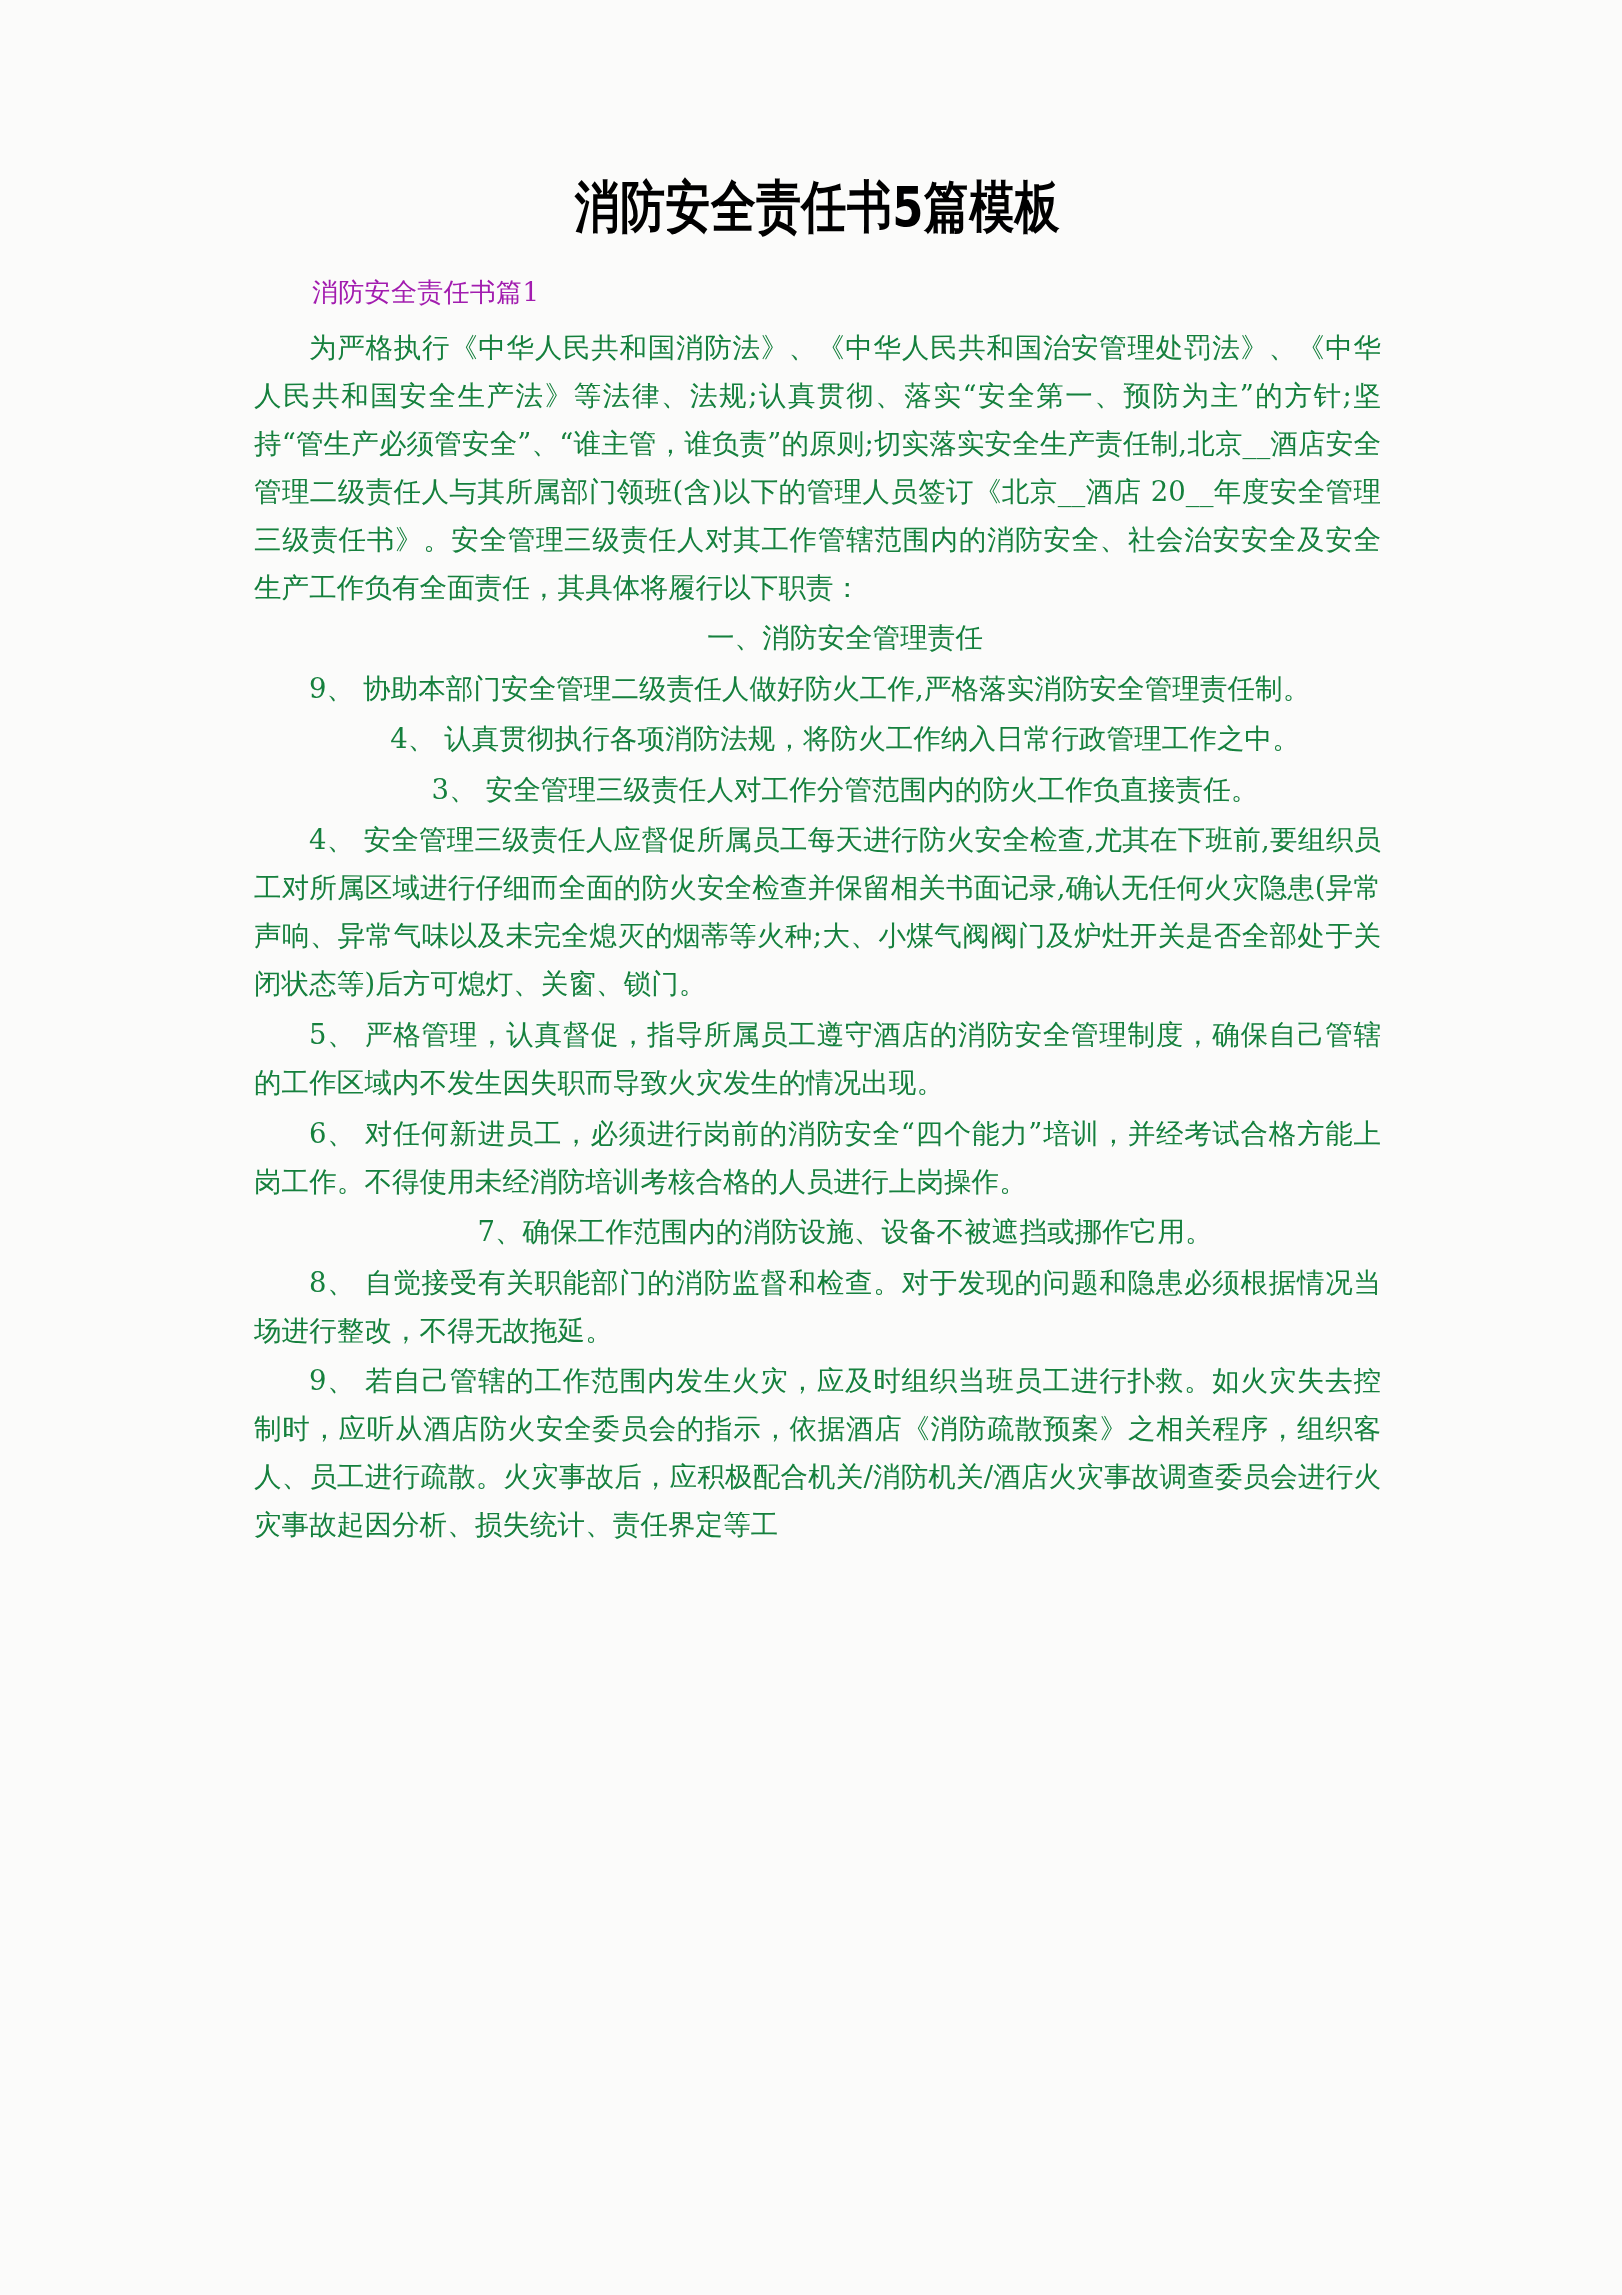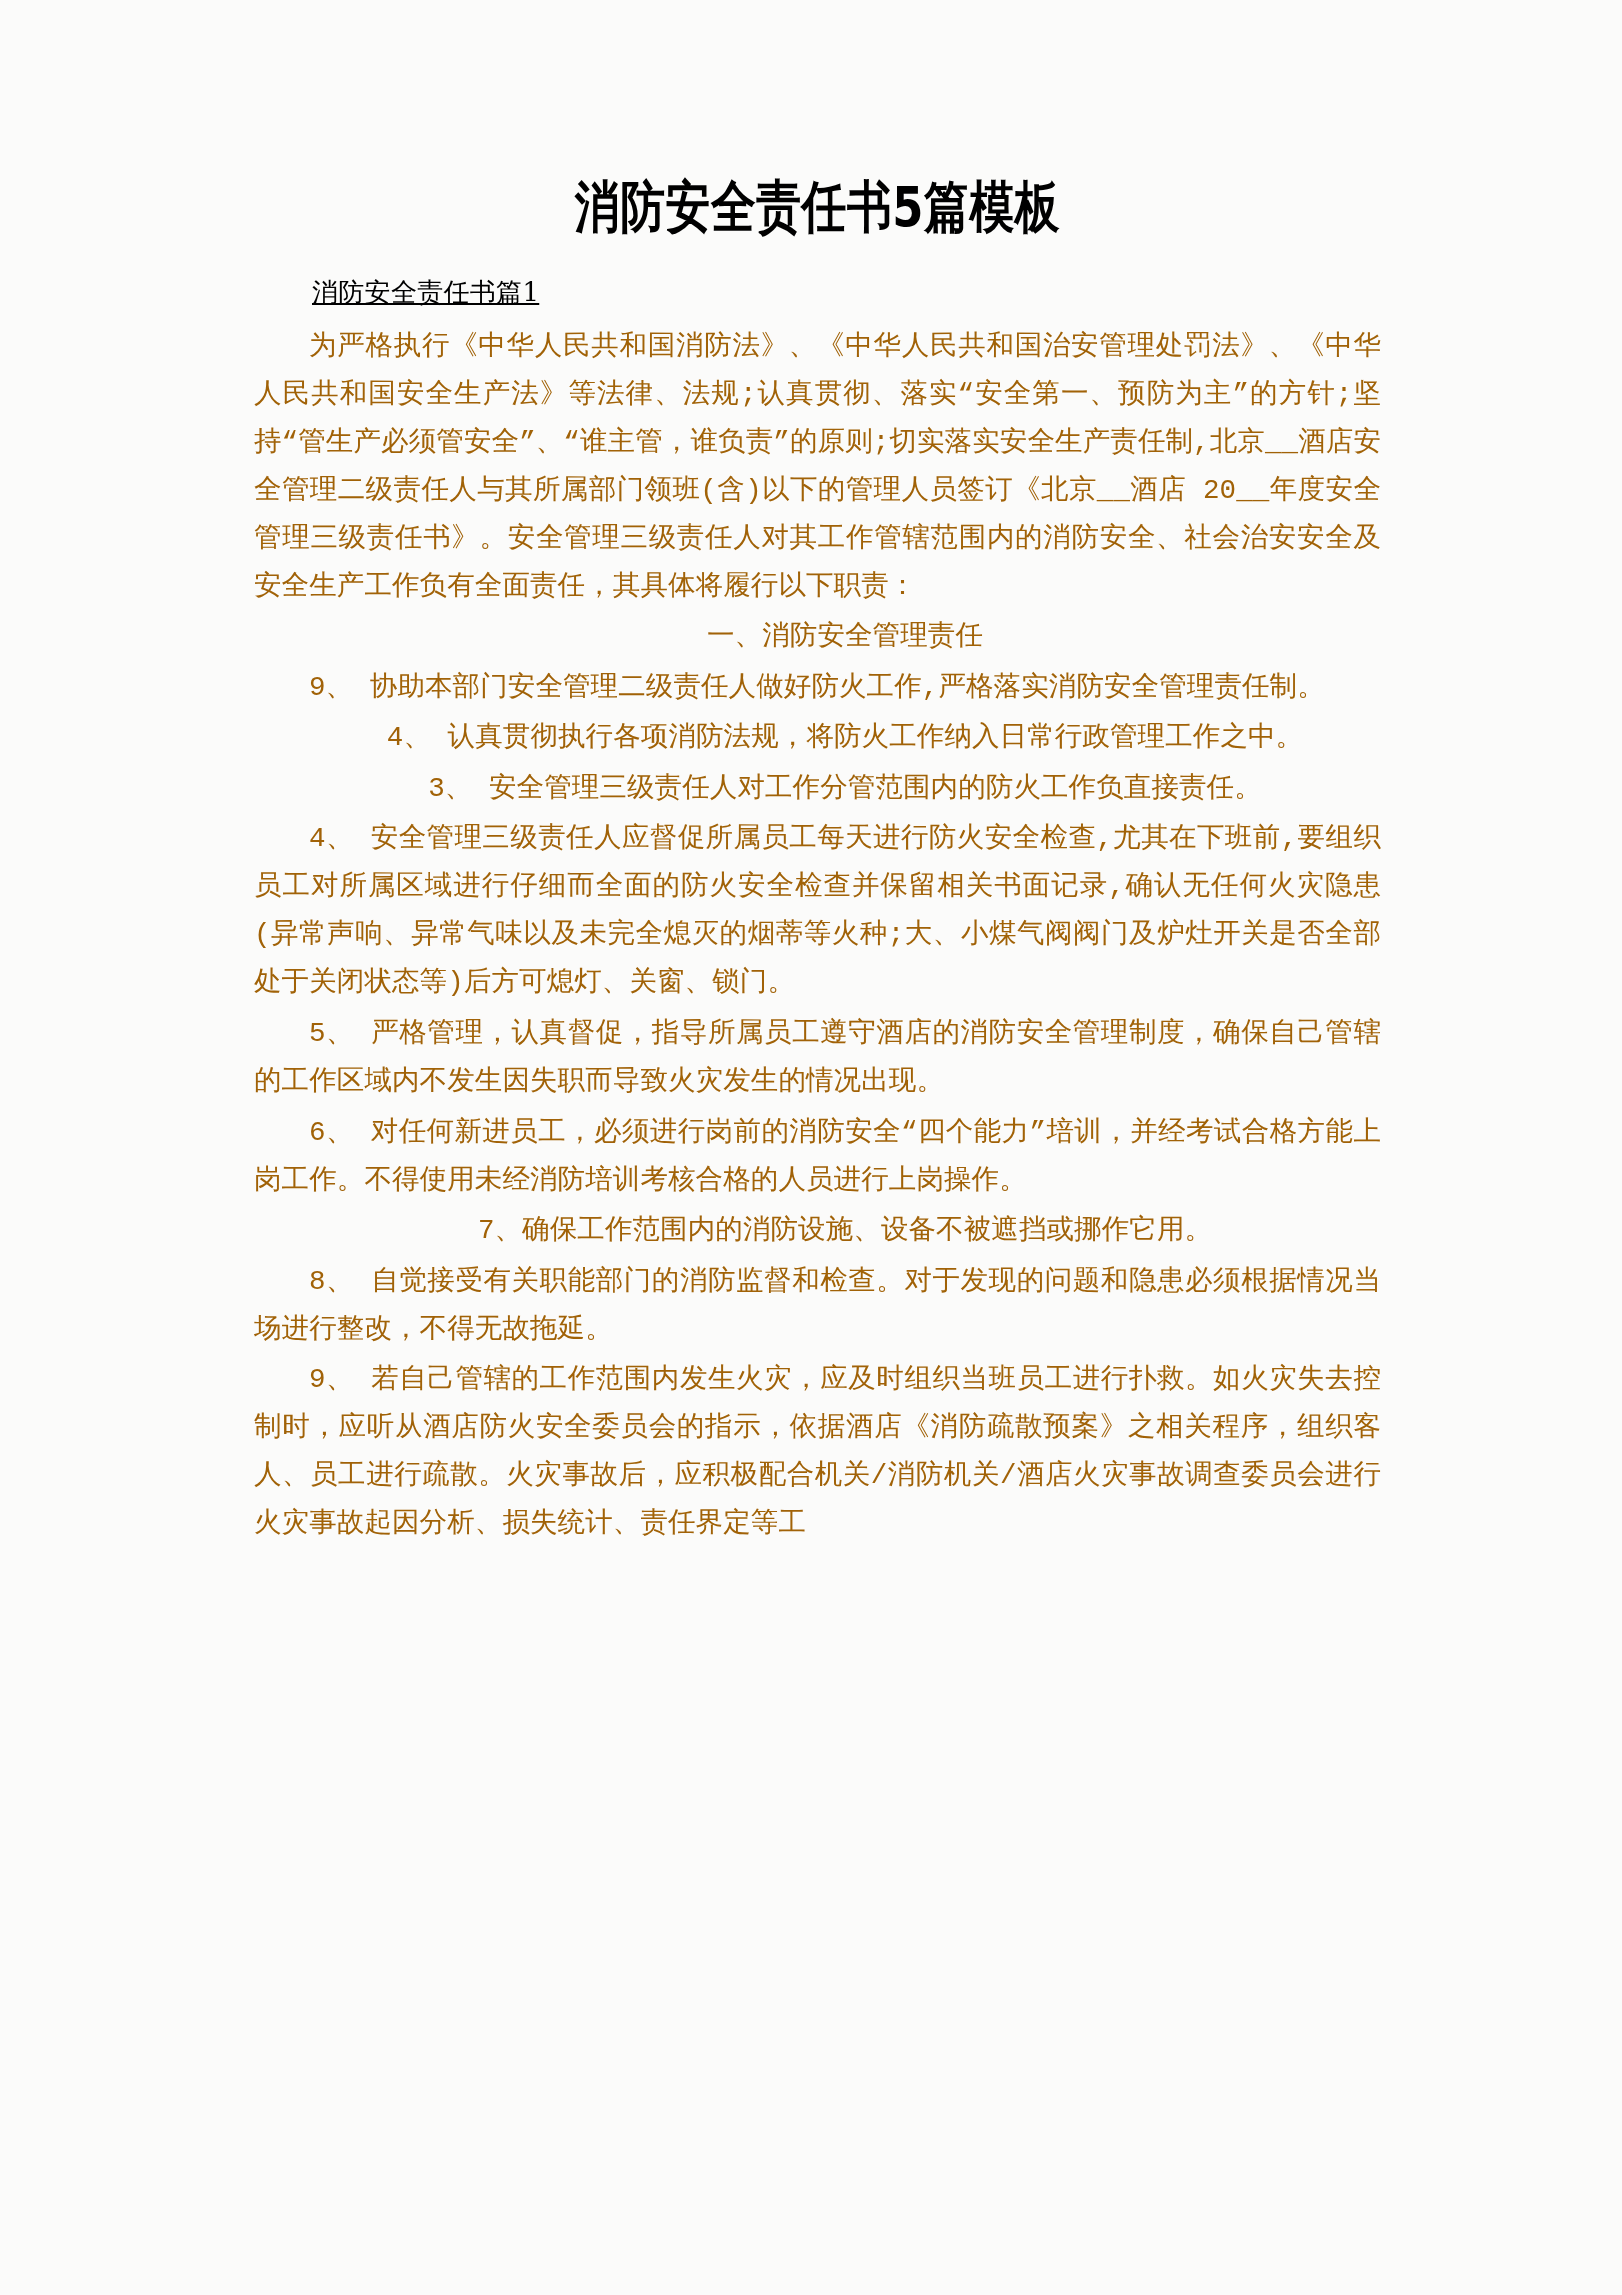--- a/index.html
+++ b/index.html
@@ -44,36 +44,34 @@
     transform: scaleX(0.80);
     transform-origin: center center;
     white-space: nowrap;
   }
 
   .subhead {
     font-size: 26px;
     line-height: 48px;
     margin: 0 0 6.5px 0;
     text-indent: 58px;
-    color: #000000;
+    color: #a21caf;
     letter-spacing: 0.3px;
-    text-decoration: underline;
   }
 
   p.body-para {
     font-size: 27.5px;
     line-height: 48px;
     margin: 0 0 2.6px 0;
     text-indent: 55px;
     text-align: justify;
     text-justify: inter-character;
-    color: #a16207;
+    color: #15803d;
     letter-spacing: 0.1px;
     word-break: break-all;
-    font-family: Liberation Mono, monospace;
   }
 
   p.body-para.no-just {
     text-align: center;
   }
 
   
   .content > p:last-child {
     margin-bottom: 0;
   }

